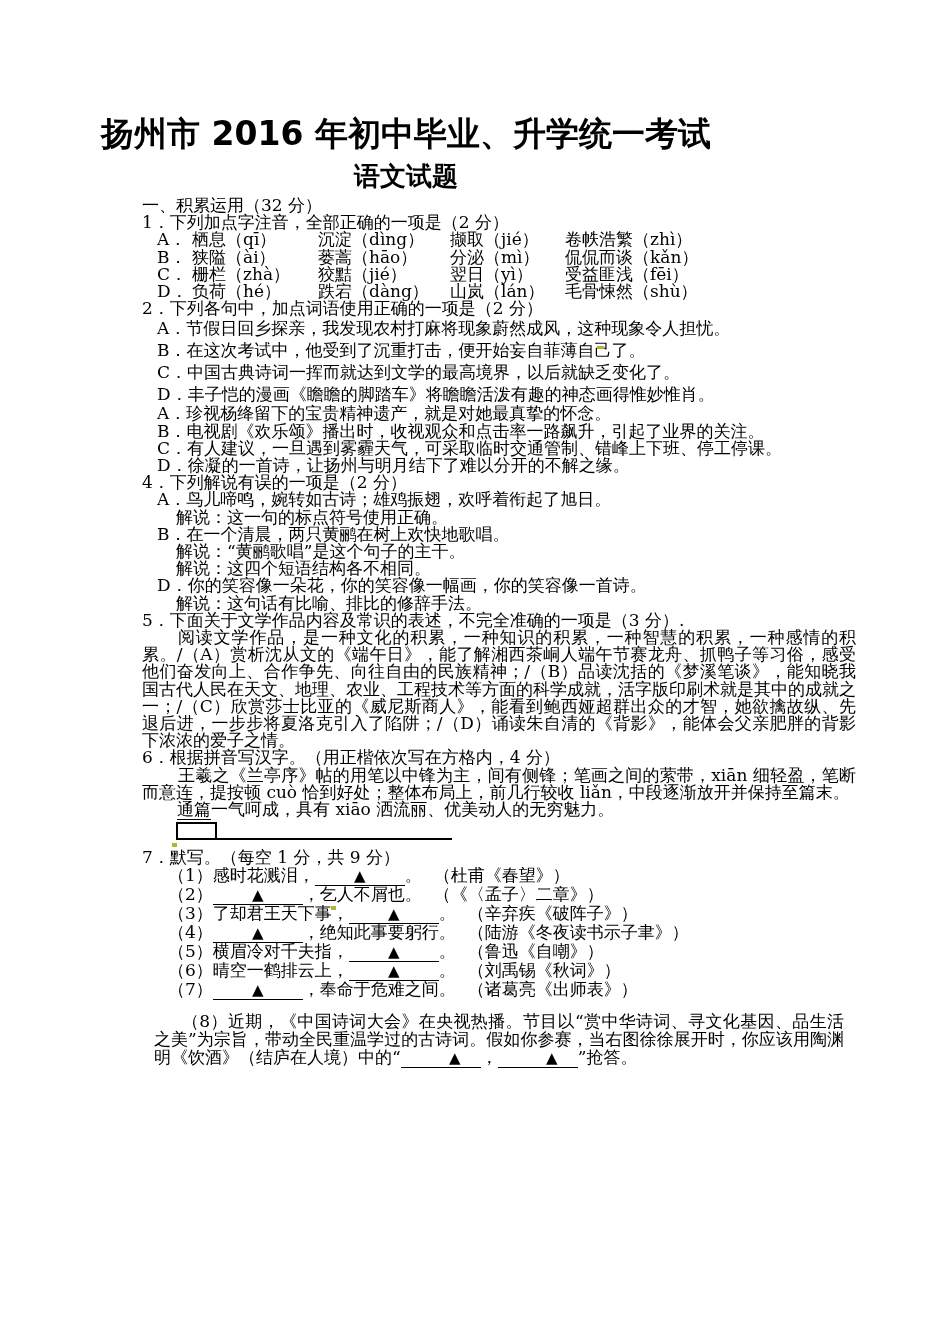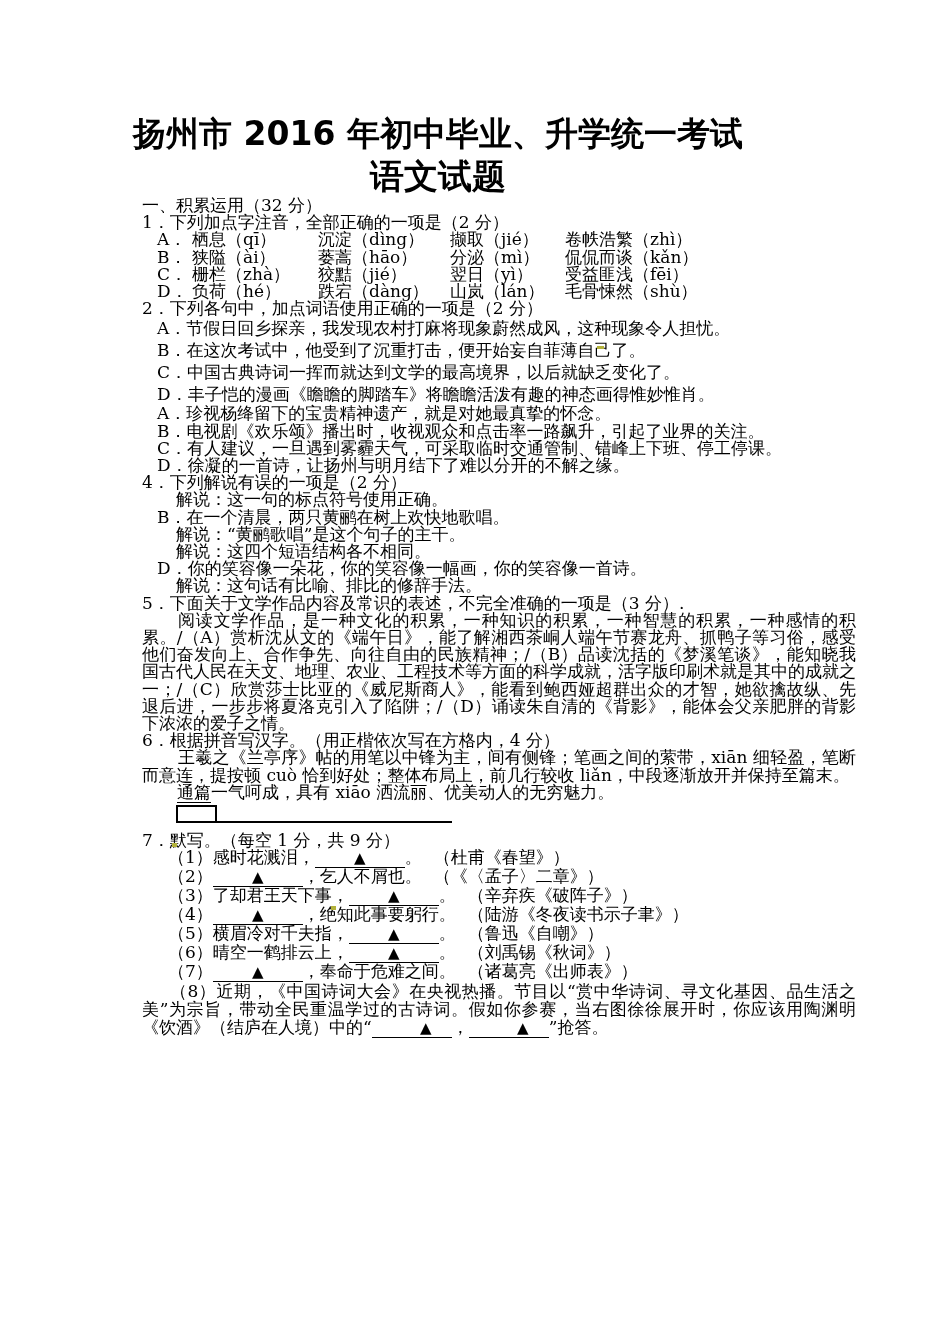--- a/index.html
+++ b/index.html
@@ -4,28 +4,28 @@
 <style>
   html,body{margin:0;padding:0;background:#ffffff;}
   .page{
     position:relative;
     width:950px;height:1344px;
     background:#ffffff;color:#000;
     font-family:"DejaVu Serif","Liberation Serif",serif;
     font-size:17px;
     overflow:hidden;
   }
-  .titles{position:absolute;left:0;top:112px;width:812px;text-align:center;margin-left:32px;}
+  .titles{position:absolute;left:0;top:112px;width:812px;text-align:center;}
   .t1{
     font-family:"DejaVu Sans","Liberation Sans",sans-serif;
     font-weight:900;font-size:33px;line-height:44px;margin:0;letter-spacing:0px;
   }
   .t2{
     font-family:"DejaVu Sans","Liberation Sans",sans-serif;
-    font-weight:900;font-size:34px;line-height:40px;margin:0;
+    font-weight:900;font-size:26px;line-height:40px;margin:0;
   }
   .content{position:absolute;left:142px;top:197px;width:714px;}
   .line{line-height:17.2px;white-space:nowrap;}
   .opt{padding-left:15px;}
   .note{padding-left:34px;}
   .q2opt{line-height:22px;}
   .lab{display:inline-block;width:35px;}
   .cA{display:inline-block;width:126px;}
   .cB{display:inline-block;width:132px;}
   .cC{display:inline-block;width:115px;}
@@ -34,21 +34,21 @@
   .u{border-bottom:1.5px solid #000;margin-top:24px;}
   .gridline{margin:2px 0 9px 34px;height:20px;}
   .gridbox{display:inline-block;width:37px;height:14px;border:2px solid #000;vertical-align:bottom;}
   .longline{display:inline-block;width:235px;height:16px;border-bottom:2px solid #000;vertical-align:bottom;}
   .q7row{line-height:17.5px;padding-left:26px;white-space:nowrap;}
   .blank{
     display:inline-block;width:90px;border-bottom:1.5px solid #000;
     text-align:center;font-size:15px;line-height:15px;height:16px;vertical-align:baseline;
   }
   .blank8{width:80px;}
-  .p8{margin:0;text-align:justify;text-indent:28px;line-height:18px;}
+  .p8{margin:12px;text-align:justify;text-indent:28px;line-height:18px;}
   .src{display:inline-block;margin-left:12px;}
   .spell-mark{position:absolute;background:#b3b23b;}
   .m1{left:597px;top:346px;width:7px;height:3px;}
   .m2{left:172px;top:843px;width:5px;height:4px;}
   .m3{left:331px;top:906px;width:5px;height:4px;}
 </style>
 </head>
 <body>
 
 <div class="page">
@@ -81,20 +81,21 @@
     <div class="line opt q2opt">B．在这次考试中，他受到了沉重打击，便开始妄自菲薄自己了。</div>
     <div class="line opt q2opt">C．中国古典诗词一挥而就达到文学的最高境界，以后就缺乏变化了。</div>
     <div class="line opt q2opt">D．丰子恺的漫画《瞻瞻的脚踏车》将瞻瞻活泼有趣的神态画得惟妙惟肖。</div>
 
     <div class="line opt">A．珍视杨绛留下的宝贵精神遗产，就是对她最真挚的怀念。</div>
     <div class="line opt">B．电视剧《欢乐颂》播出时，收视观众和点击率一路飙升，引起了业界的关注。</div>
     <div class="line opt">C．有人建议，一旦遇到雾霾天气，可采取临时交通管制、错峰上下班、停工停课。</div>
     <div class="line opt">D．徐凝的一首诗，让扬州与明月结下了难以分开的不解之缘。</div>
 
     <div class="line">4．下列解说有误的一项是（2 分）</div>
+    <div class="line opt">A．鸟儿啼鸣，婉转如古诗；雄鸡振翅，欢呼着衔起了旭日。</div>
     <div class="line note">解说：这一句的标点符号使用正确。</div>
     <div class="line opt">B．在一个清晨，两只黄鹂在树上欢快地歌唱。</div>
     <div class="line note">解说：“黄鹂歌唱”是这个句子的主干。</div>
     <div class="line note">解说：这四个短语结构各不相同。</div>
     <div class="line opt">D．你的笑容像一朵花，你的笑容像一幅画，你的笑容像一首诗。</div>
     <div class="line note">解说：这句话有比喻、排比的修辞手法。</div>
 
     <div class="line">5．下面关于文学作品内容及常识的表述，不完全准确的一项是（3 分）.</div>
     <p class="para">阅读文学作品，是一种文化的积累，一种知识的积累，一种智慧的积累，一种感情的积累。/（A）赏析沈从文的《端午日》，能了解湘西茶峒人端午节赛龙舟、抓鸭子等习俗，感受他们奋发向上、合作争先、向往自由的民族精神；/（B）品读沈括的《梦溪笔谈》，能知晓我国古代人民在天文、地理、农业、工程技术等方面的科学成就，活字版印刷术就是其中的成就之一；/（C）欣赏莎士比亚的《威尼斯商人》，能看到鲍西娅超群出众的才智，她欲擒故纵、先退后进，一步步将夏洛克引入了陷阱；/（D）诵读朱自清的《背影》，能体会父亲肥胖的背影下浓浓的爱子之情。</p>
 

